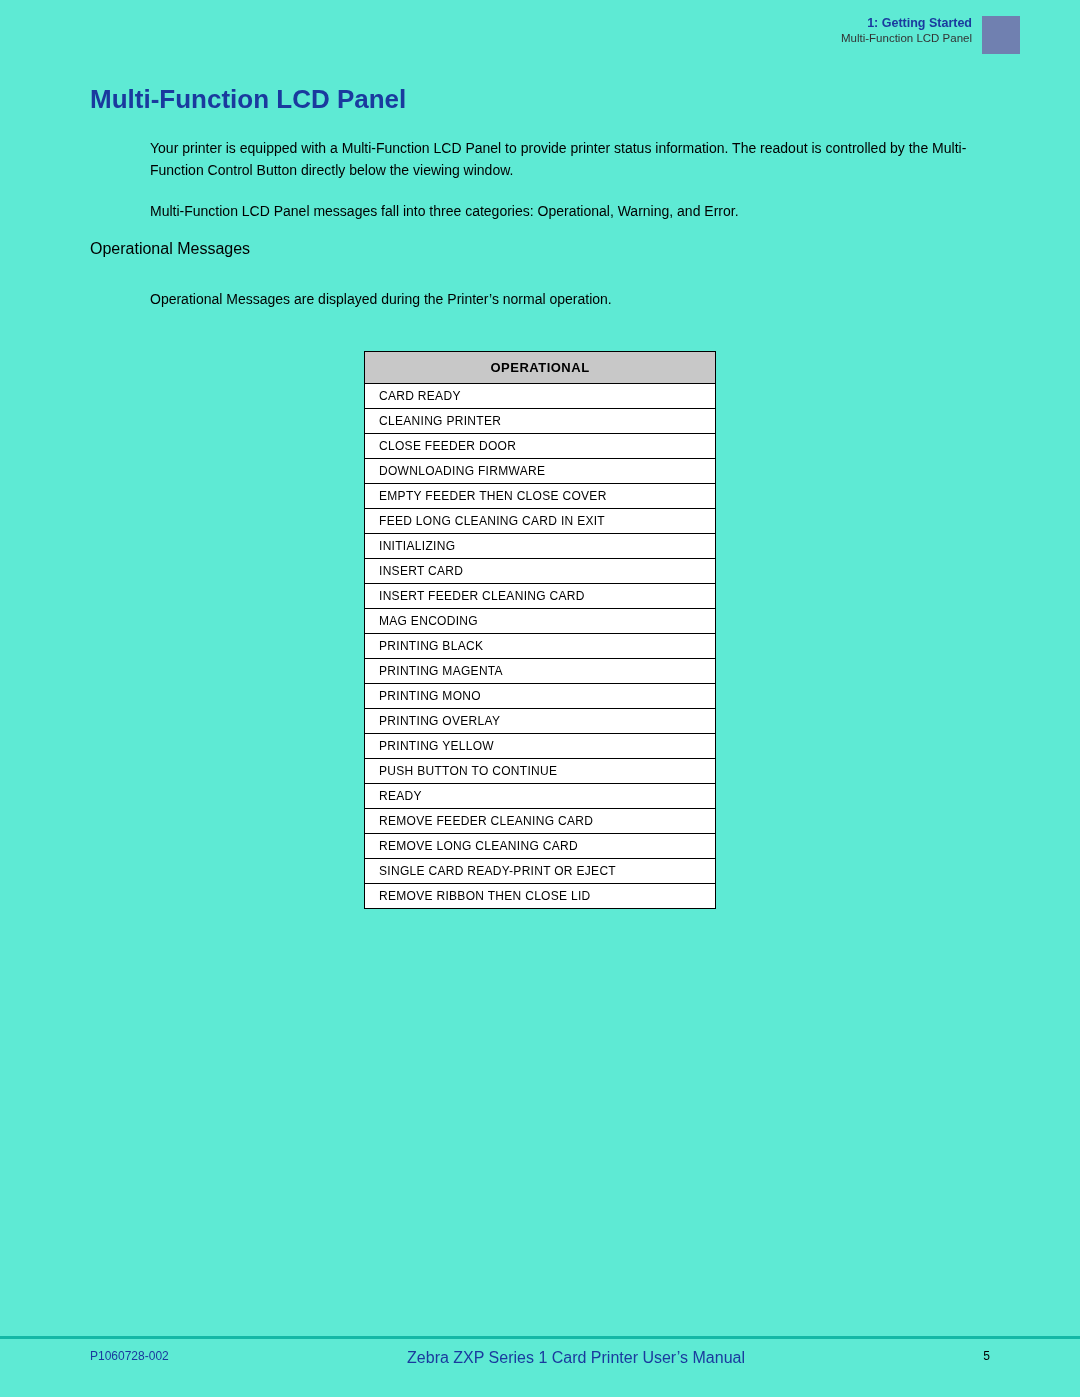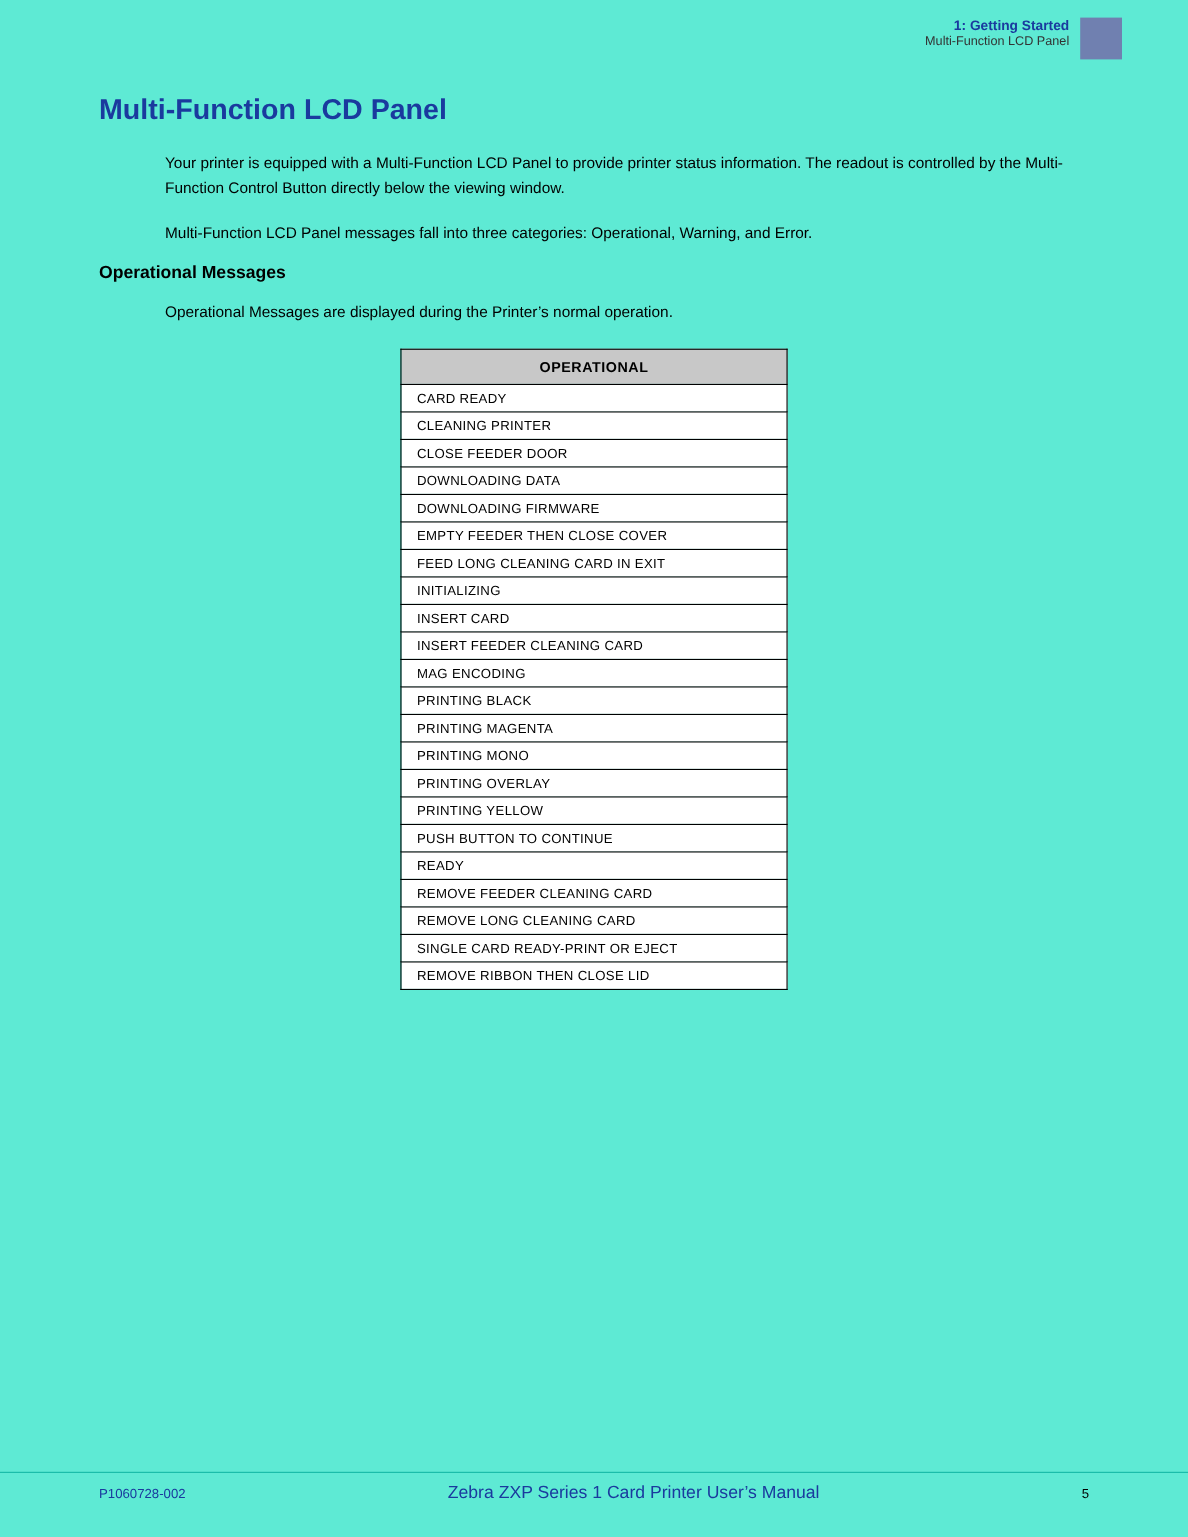--- a/index.html
+++ b/index.html
@@ -42,31 +42,31 @@
     .intro-paragraph {
       font-size: 14px;
       line-height: 1.6;
       color: #000000;
       margin-bottom: 18px;
       padding-left: 60px;
     }
 
     .section-title {
       font-size: 16px;
-      font-weight: bold;
-      color: #000000;
-      margin-bottom: 14px;
+      font-weight: normal;
+      color: #000000;
+      margin-bottom: 30px;
       padding-left: 0;
     }
 
     .section-intro {
       font-size: 14px;
       line-height: 1.6;
       color: #000000;
-      margin-bottom: 22px;
+      margin-bottom: 40px;
       padding-left: 60px;
     }
 
     
     .table-wrapper {
       display: flex;
       justify-content: center;
       margin-bottom: 40px;
     }
 
@@ -107,23 +107,23 @@
     }
 
     
     .footer {
       position: absolute;
       bottom: 30px;
       left: 0;
       right: 0;
       display: flex;
       justify-content: space-between;
-      align-items: center;
+      align-items: flex-start;
       padding: 0 90px;
-      border-top: 1px solid #14b8a6;
+      border-top: 3px solid #14b8a6;
       padding-top: 10px;
     }
 
     .footer-left {
       font-size: 12px;
       color: #1a3a9e;
     }
 
     .footer-center {
       font-size: 16px;
@@ -211,23 +211,20 @@
         <tr>
               <td>CARD READY</td>
             </tr>
             <tr>
               <td>CLEANING PRINTER</td>
             </tr>
             <tr>
               <td>CLOSE FEEDER DOOR</td>
             </tr>
             <tr>
-              <td>DOWNLOADING DATA</td>
-            </tr>
-            <tr>
               <td>DOWNLOADING FIRMWARE</td>
             </tr>
             <tr>
               <td>EMPTY FEEDER THEN CLOSE COVER</td>
             </tr>
             <tr>
               <td>FEED LONG CLEANING CARD IN EXIT</td>
             </tr>
             <tr>
               <td>INITIALIZING</td>

